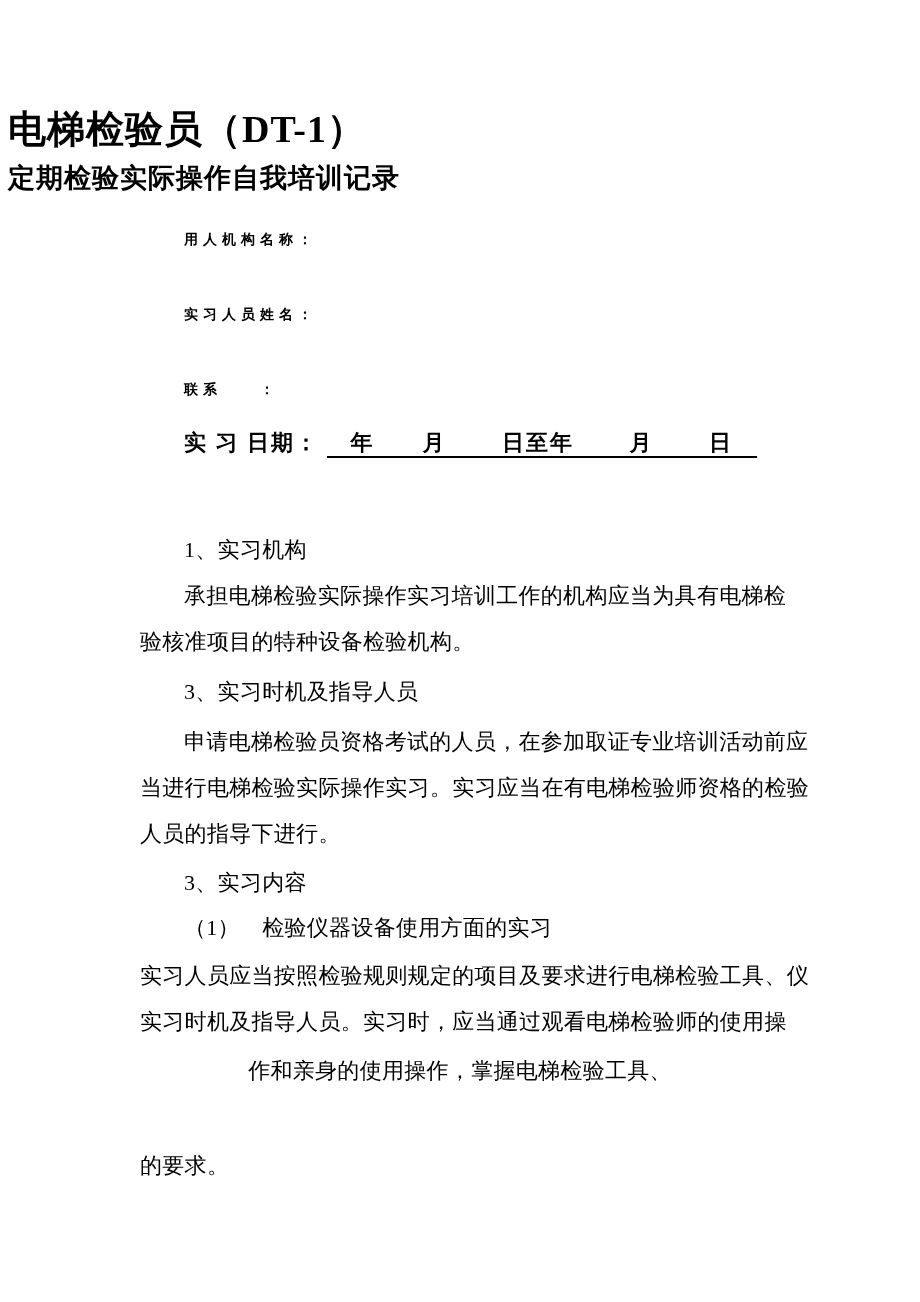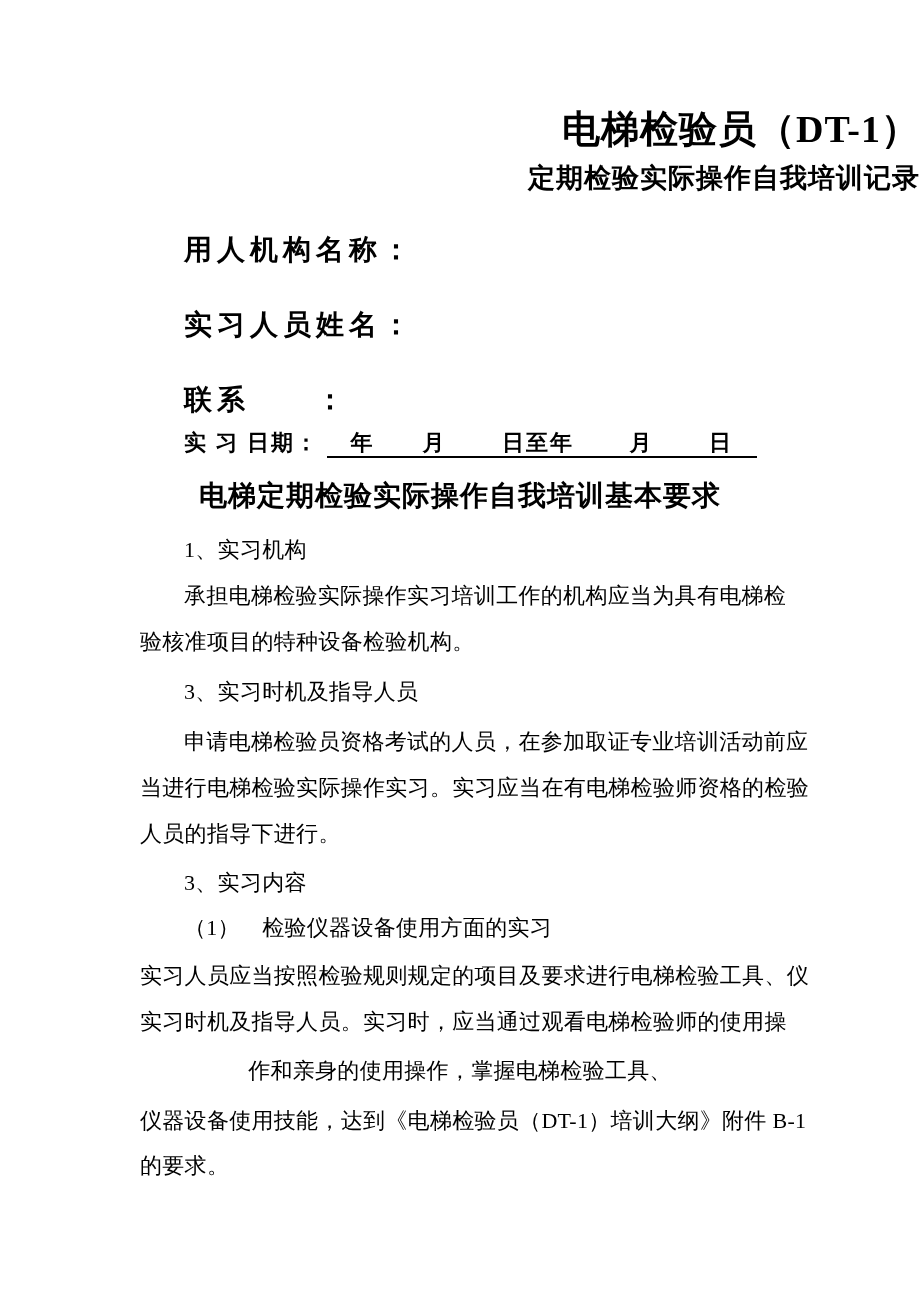--- a/index.html
+++ b/index.html
@@ -8,31 +8,31 @@
     width: 920px;
     height: 1302px;
     background: #ffffff;
     color: #000000;
     font-family: "Liberation Serif", "DejaVu Serif", serif;
     overflow: hidden;
   }
   .abs { position: absolute; white-space: pre; }
 
   .title-line {
-    left: 0; right: 0;
-    text-align: right;
+    left: 8px; right: 0;
+    text-align: left;
     font-weight: bold;
     white-space: pre;
   }
   .title-line.l1 { top: 104px; font-size: 38px; letter-spacing: 1px; }
   .title-line.l2 { top: 160px; font-size: 27px; letter-spacing: 1px; }
 
   .form-label {
     left: 184px;
-    font-size: 28px;
+    font-size: 14px;
     font-weight: bold;
     letter-spacing: 5px;
   }
   .form-label.org     { top: 231px; }
   .form-label.person  { top: 306px; }
   .form-label.contact { top: 381px; }
 
   .date-row {
     top: 428px;
     left: 184px;
@@ -72,30 +72,28 @@
 
   <div class="abs title-line l1">电梯检验员（DT-1）</div>
   <div class="abs title-line l2">定期检验实际操作自我培训记录</div>
 
   <div class="abs form-label org">用人机构名称：</div>
   <div class="abs form-label person">实习人员姓名：</div>
   <div class="abs form-label contact">联系　　：</div>
 
   <div class="abs date-row"><span>实 习 日期： </span><span class="date-blank">　年　　月　　 日至年　　 月　　 日　</span></div>
 
-  <div class="abs section-heading">电梯定期检验实际操作自我培训基本要求</div>
 
   <div class="abs body-line indent" style="top:535px">1、实习机构</div>
   <div class="abs body-line indent" style="top:581px">承担电梯检验实际操作实习培训工作的机构应当为具有电梯检</div>
   <div class="abs body-line flush" style="top:627px">验核准项目的特种设备检验机构。</div>
   <div class="abs body-line indent" style="top:677px">3、实习时机及指导人员</div>
   <div class="abs body-line indent" style="top:727px">申请电梯检验员资格考试的人员，在参加取证专业培训活动前应</div>
   <div class="abs body-line flush" style="top:773px">当进行电梯检验实际操作实习。实习应当在有电梯检验师资格的检验</div>
   <div class="abs body-line flush" style="top:819px">人员的指导下进行。</div>
   <div class="abs body-line indent" style="top:868px">3、实习内容</div>
   <div class="abs body-line indent" style="top:913px">（1）　检验仪器设备使用方面的实习</div>
   <div class="abs body-line flush" style="top:961px">实习人员应当按照检验规则规定的项目及要求进行电梯检验工具、仪</div>
   <div class="abs body-line flush" style="top:1007px">实习时机及指导人员。实习时，应当通过观看电梯检验师的使用操</div>
   <div class="abs body-line centered" style="top:1056px">作和亲身的使用操作，掌握电梯检验工具、</div>
-  <div class="abs body-line flush" style="top:1106px">仪器设备使用技能，达到《电梯检验员（DT-1）培训大纲》附件 B-1</div>
   <div class="abs body-line flush" style="top:1151px">的要求。</div>
 
 </div>
 
 </body></html>

